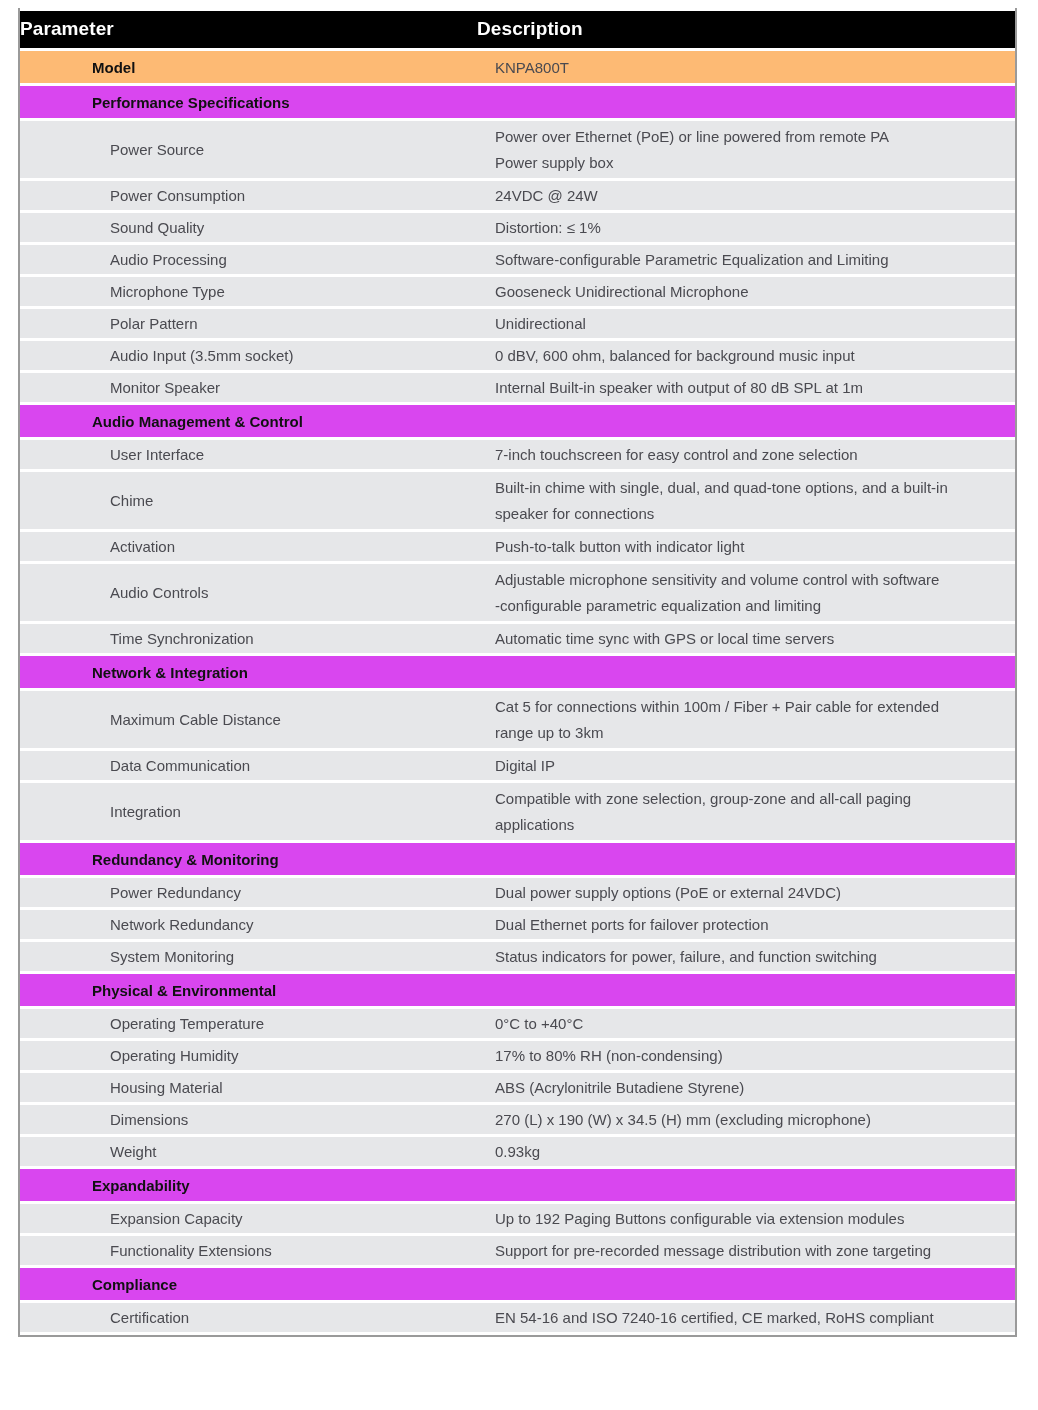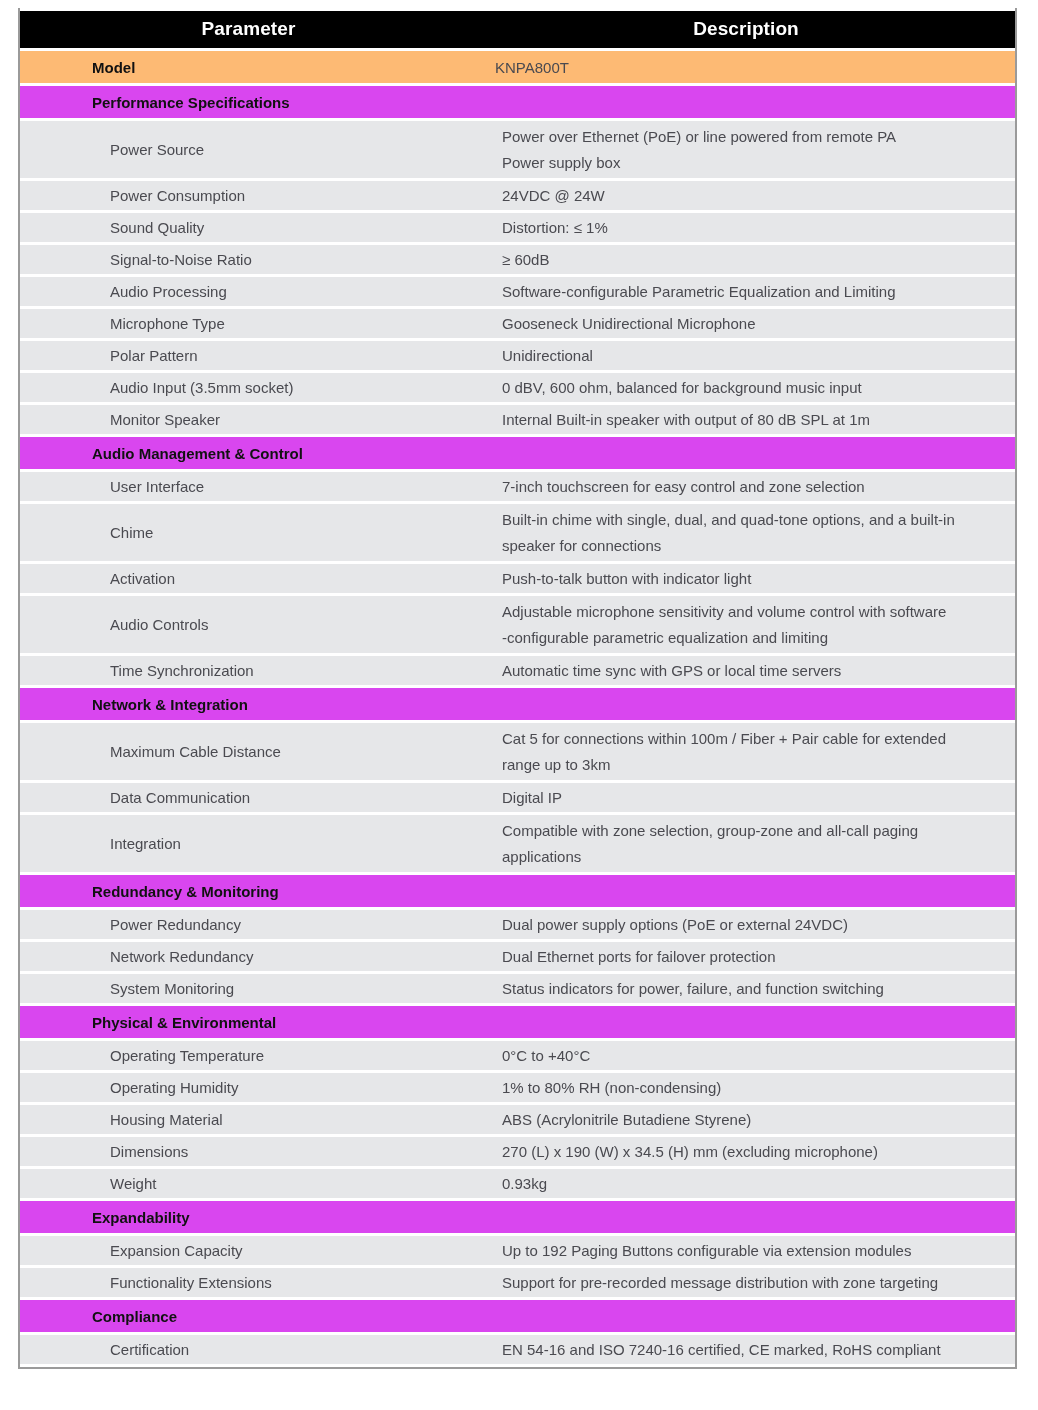--- a/index.html
+++ b/index.html
@@ -36,21 +36,21 @@
 
   table.spec-table col.col-param { width: 457px; }
   table.spec-table col.col-desc  { width: auto; }
 
   
   tr.header-row > th {
     background: #000000;
     color: #ffffff;
     font-size: 19px;
     font-weight: bold;
-    text-align: center;
+    text-align: left;
     padding: 7px 0 8px 0;
     vertical-align: middle;
     letter-spacing: 0.1px;
   }
   th.h-param { padding-left: 72px; }
   th.h-desc  { padding-left: 18px; margin-top: 32px; }
 
   
   tr.section-row > td {
     background: #d946ef;
@@ -94,21 +94,21 @@
     padding-left: 90px;
     padding-right: 10px;
   }
   tr.data-row > td.cell-desc {
     padding-left: 18px;
     padding-right: 22px;
   }
   tr.data-row.single > td { height: 29px; }
   tr.data-row.double > td { height: 55px; padding-top: 1px; padding-bottom: 1px; }
 
-  tr.data-row .line { display: block; white-space: nowrap; margin-left: 7px; }
+  tr.data-row .line { display: block; white-space: nowrap; }
 </style>
 </head>
 <body>
 
 <div id="spec-sheet">
   <table class="spec-table">
     <colgroup>
       <col class="col-param">
       <col class="col-desc">
     </colgroup>
@@ -140,26 +140,20 @@
             <span class="line">24VDC @ 24W</span>
           </td>
         </tr>
         <tr class="data-row single">
           <td class="cell-param">Sound Quality</td>
           <td class="cell-desc">
             <span class="line">Distortion: ≤ 1%</span>
           </td>
         </tr>
         <tr class="data-row single">
-          <td class="cell-param">Signal-to-Noise Ratio</td>
-          <td class="cell-desc">
-            <span class="line">≥ 60dB</span>
-          </td>
-        </tr>
-        <tr class="data-row single">
           <td class="cell-param">Audio Processing</td>
           <td class="cell-desc">
             <span class="line">Software-configurable Parametric Equalization and Limiting</span>
           </td>
         </tr>
         <tr class="data-row single">
           <td class="cell-param">Microphone Type</td>
           <td class="cell-desc">
             <span class="line">Gooseneck Unidirectional Microphone</span>
           </td>
@@ -270,21 +264,21 @@
         </tr>
         <tr class="data-row single">
           <td class="cell-param">Operating Temperature</td>
           <td class="cell-desc">
             <span class="line">0°C to +40°C</span>
           </td>
         </tr>
         <tr class="data-row single">
           <td class="cell-param">Operating Humidity</td>
           <td class="cell-desc">
-            <span class="line">1% to 80% RH (non-condensing)</span>
+            <span class="line">17% to 80% RH (non-condensing)</span>
           </td>
         </tr>
         <tr class="data-row single">
           <td class="cell-param">Housing Material</td>
           <td class="cell-desc">
             <span class="line">ABS (Acrylonitrile Butadiene Styrene)</span>
           </td>
         </tr>
         <tr class="data-row single">
           <td class="cell-param">Dimensions</td>

